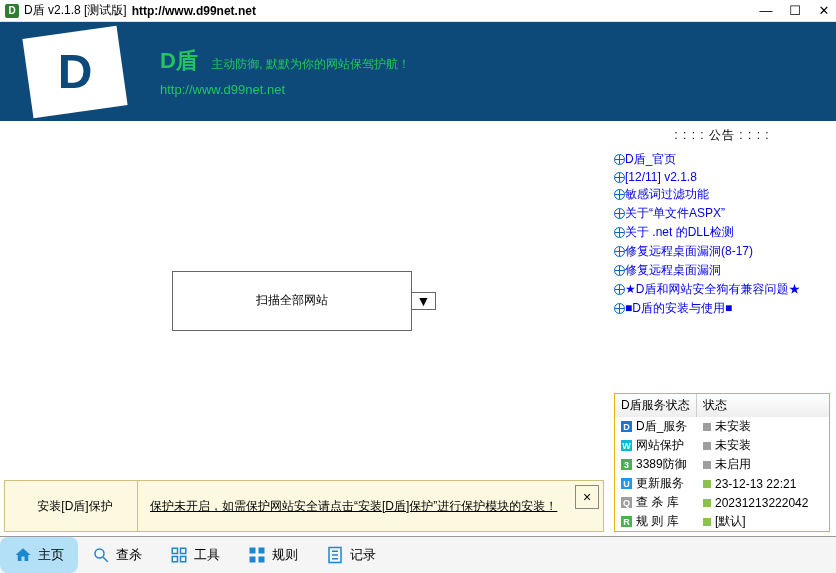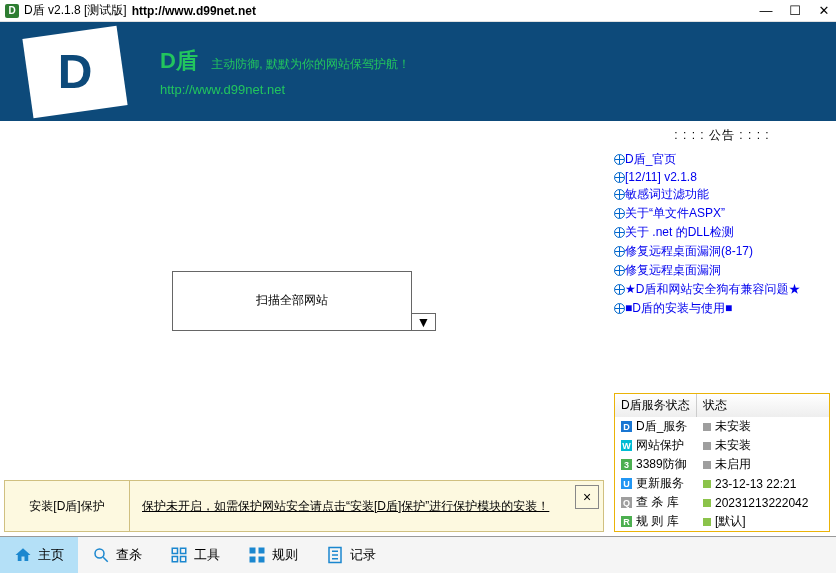--- a/index.html
+++ b/index.html
@@ -17,25 +17,25 @@
 .banner-logo-bg { position: absolute; top: 50%; left: 50%; transform: translate(-50%, -50%) rotate(-8deg); width: 95px; height: 80px; background: #fff; }
 .banner-logo-text { position: relative; font-size: 48px; font-weight: bold; color: #0d4a7a; z-index: 2; }
 .banner-content { color: #22c55e; padding-left: 10px; }
 .banner-title { font-size: 22px; font-weight: bold; display: inline; }
 .banner-slogan { font-size: 12px; margin-left: 10px; }
 .banner-url { font-size: 13px; margin-top: 6px; font-family: Arial; }
 
 .main-area { display: flex; height: 415px; }
 .left-col { flex: 1; display: flex; flex-direction: column; position: relative; }
 .center-box { flex: 1; display: flex; align-items: center; justify-content: center; }
-.scan-container { display: flex; align-items: flex-end; }
+.scan-container { display: flex; align-items: center; }
 .scan-box { width: 240px; height: 60px; border: 1px solid #666; display: flex; align-items: center; justify-content: center; font-size: 12px; }
 .scan-arrow { width: 24px; border: 1px solid #666; border-left: none; display: flex; align-items: center; justify-content: center; font-size: 14px; cursor: pointer; }
 
-.bottom-notice { display: flex; align-items: stretch; border: 1px solid #d0c080; background: #fdf9e0; height: 52px; margin: 0 4px 4px 4px; }
+.bottom-notice { display: flex; align-items: stretch; border: 1px solid #d0c080; background: #fdf9e0; height: 52px; margin: 0 4px 4px 4px; padding-left: 8px; }
 .notice-btn { width: 125px; display: flex; align-items: center; justify-content: center; border-right: 1px solid #d0c080; cursor: pointer; font-size: 12px; }
 .notice-text { flex: 1; display: flex; align-items: center; padding: 0 12px; font-size: 12px; text-decoration: underline; }
 .notice-close { width: 24px; height: 24px; border: 1px solid #888; display: flex; align-items: center; justify-content: center; cursor: pointer; margin: 4px; align-self: flex-start; font-size: 14px; }
 
 .right-col { width: 228px; padding: 6px 6px 0 6px; display: flex; flex-direction: column; }
 .announce-title { text-align: center; font-size: 12px; margin-bottom: 6px; letter-spacing: 1px; }
 .announce-list { flex: 1; }
 .announce-item { display: flex; align-items: center; padding: 1px 0; cursor: pointer; }
 .globe-icon { width: 11px; height: 11px; border: 1px solid #0066cc; border-radius: 50%; position: relative; flex-shrink: 0; background: #fff; }
 .globe-icon::before { content: ""; position: absolute; left: 4px; top: 0; width: 1px; height: 100%; background: #0066cc; }
@@ -54,21 +54,21 @@
 .ico-w { background: #00bcd4; }
 .ico-3 { background: #4caf50; }
 .ico-u { background: #2196f3; }
 .ico-k { background: #9e9e9e; }
 .ico-r { background: #4caf50; }
 .status-dot { width: 8px; height: 8px; background: #9e9e9e; flex-shrink: 0; }
 .status-dot.green { background: #8bc34a; }
 
 .nav-bar { display: flex; border-top: 1px solid #999; background: #f5f5f5; height: 37px; align-items: stretch; }
 .nav-item { display: flex; align-items: center; gap: 6px; padding: 0 14px; font-size: 13px; cursor: pointer; }
-.nav-item.active { background: #b4e0f7; }
+.nav-item.active { background: #b4e0f7; border-radius: 8px; }
 .nav-icon { width: 18px; height: 18px; display: flex; align-items: center; justify-content: center; }
 </style>
 </head>
 <body>
 
 <div class="titlebar">
   <div class="titlebar-left">
     <div class="title-icon">D</div>
     <span class="titlebar-text">D盾 v2.1.8 [测试版]</span>
     <span class="titlebar-link">http://www.d99net.net</span>

